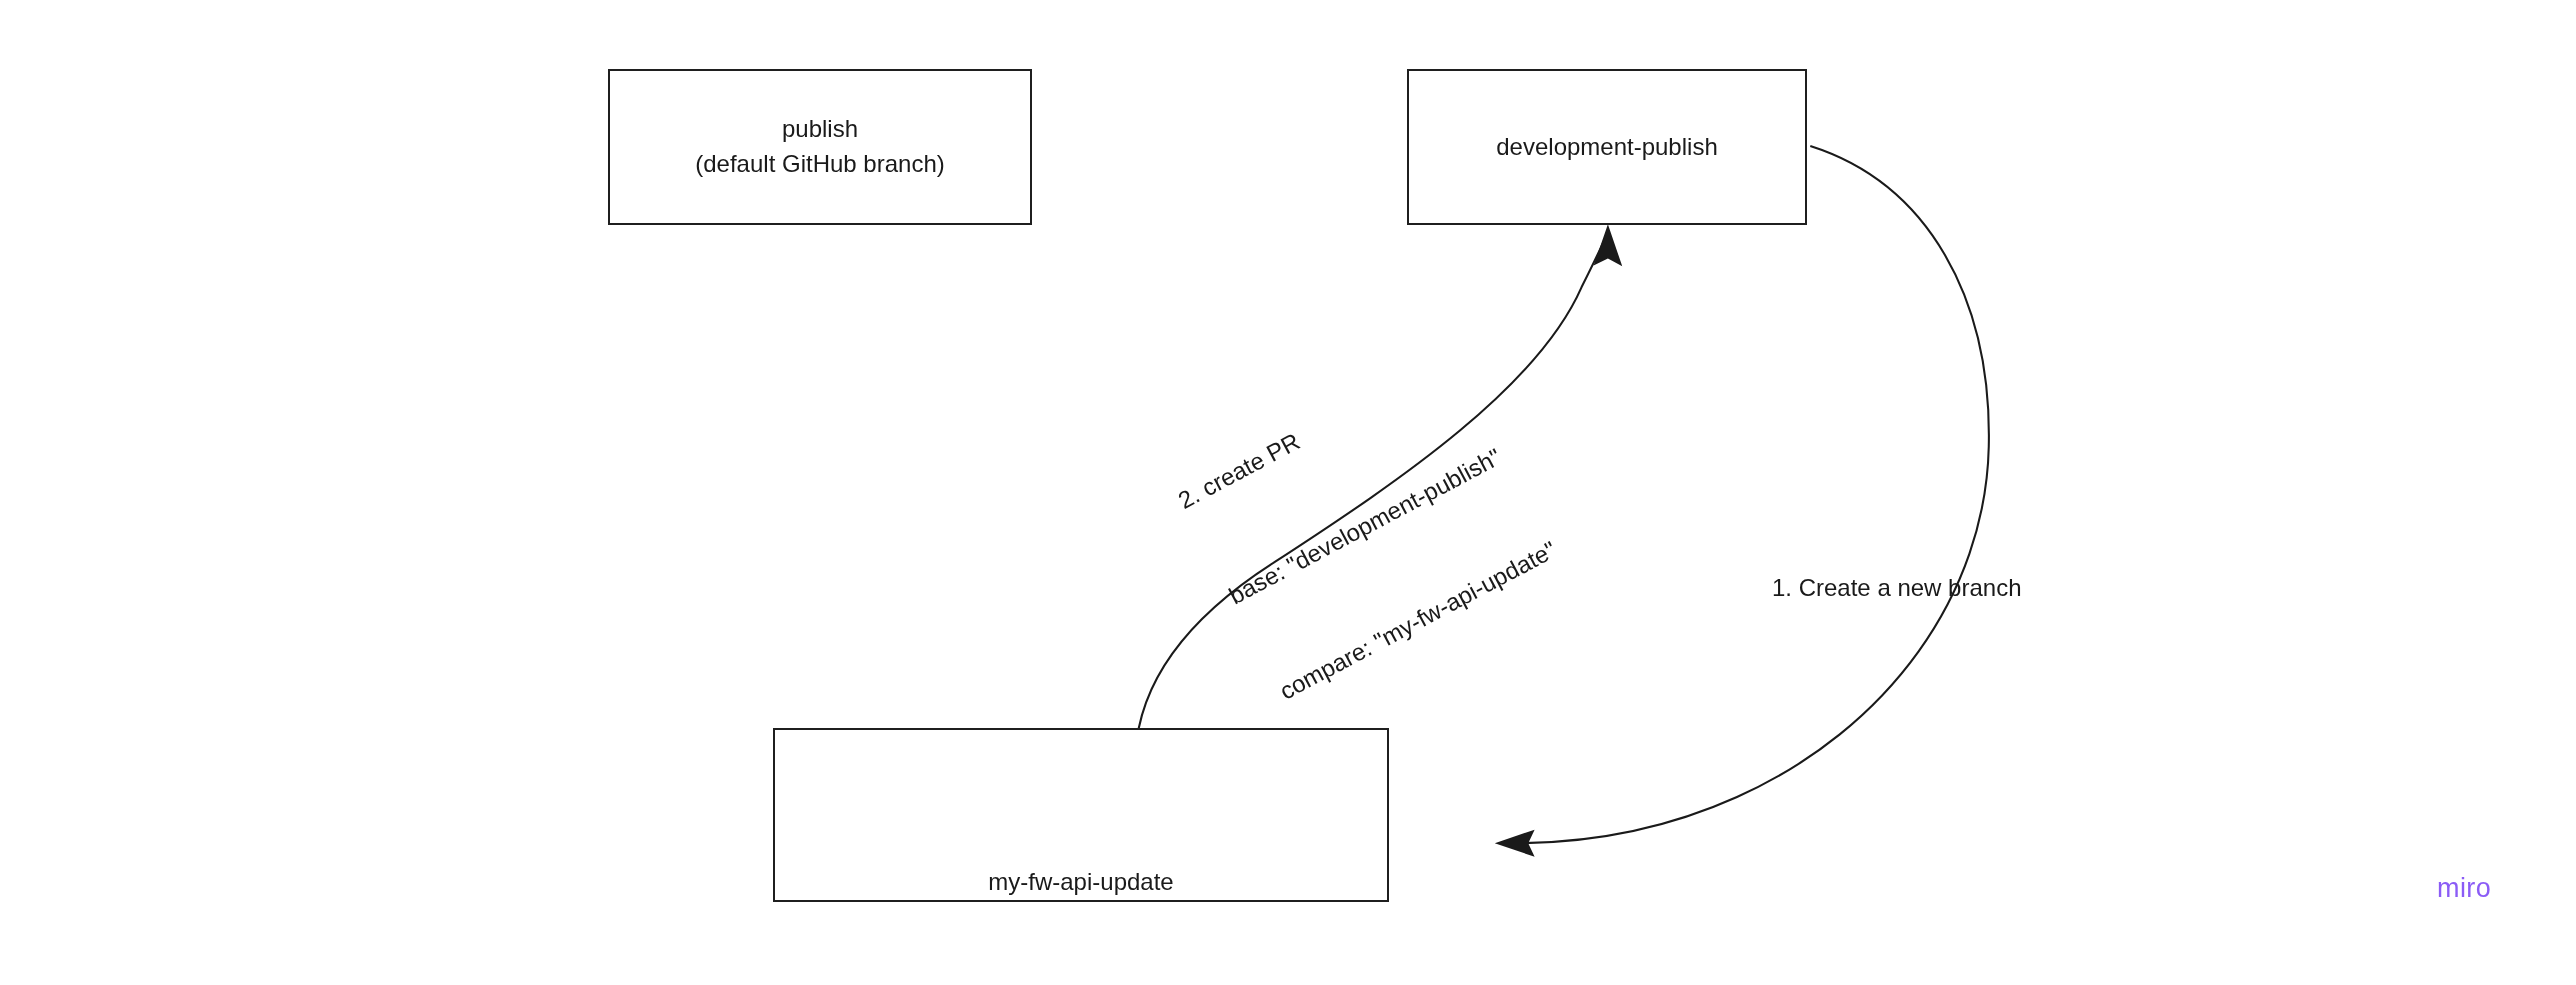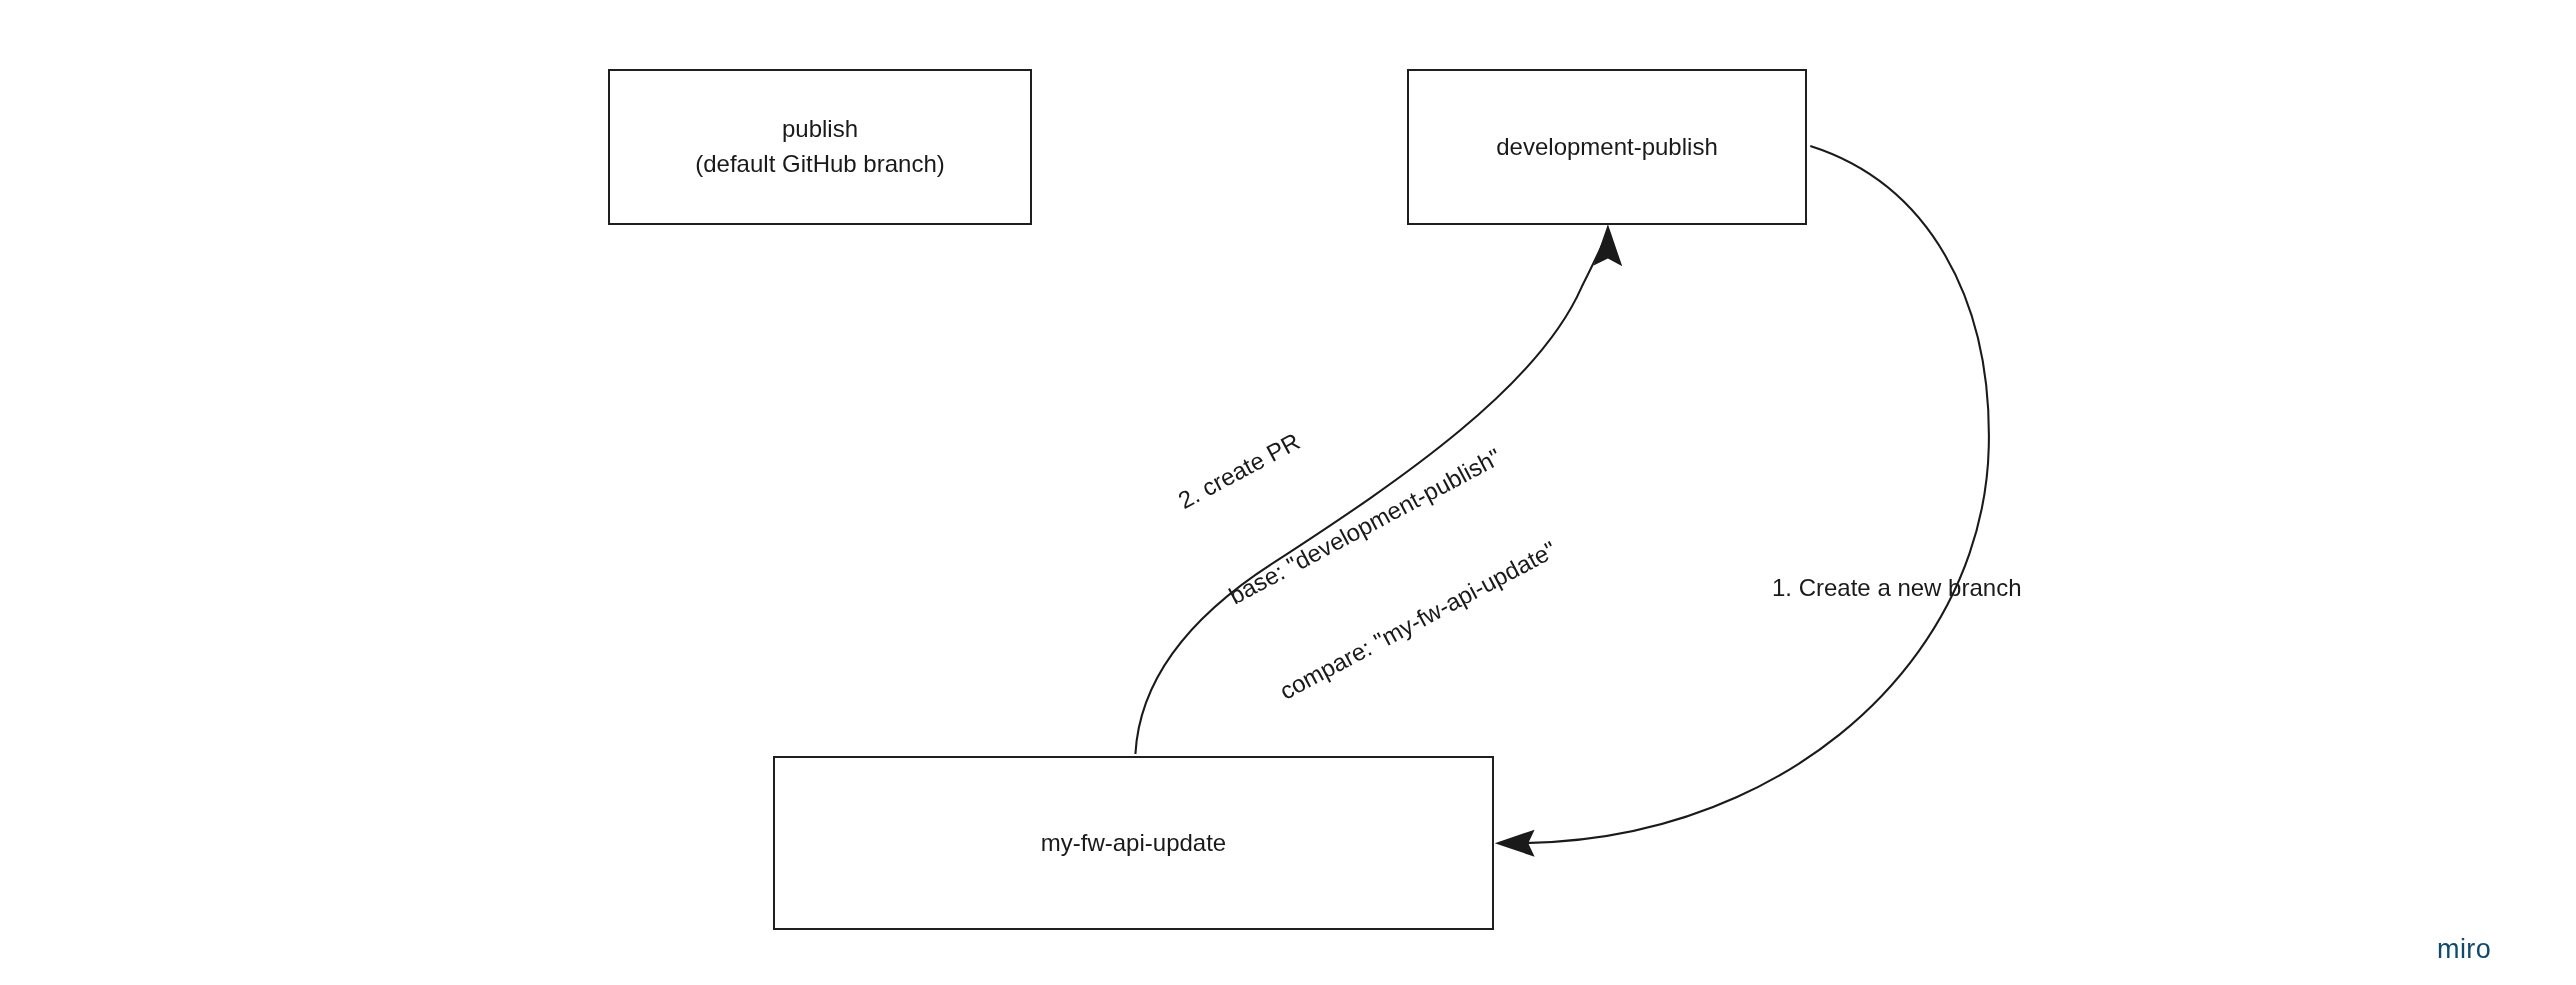--- a/index.html
+++ b/index.html
@@ -44,23 +44,24 @@
     height: 156px;
   }
   #node-development-publish {
     left: 1407px;
     top: 57px;
     width: 400px;
     height: 156px;
   }
   #node-my-fw-api-update {
     left: 773px;
-    top: 744px;
-    width: 721px;
+    top: 716px;
+    width: 616px;
     height: 174px;
+    align-items: flex-end;
   }
 
   
   #edges {
     position: absolute;
     left: 0;
     top: 0;
     width: 2576px;
     height: 986px;
     z-index: 2;
@@ -98,24 +99,24 @@
 
   #label-create-branch {
     left: 1772px;
     top: 558px;
   }
 
   
   #watermark {
     position: absolute;
     left: 2437px;
-    top: 922px;
+    top: 861px;
     font-size: 27px;
     letter-spacing: 0.4px;
-    color: #0c4a6e;
+    color: #8b5cf6;
     z-index: 5;
     user-select: none;
   }
 </style>
 </head>
 <body>
 
 <div id="canvas">
 
   <svg id="edges" viewBox="0 0 3233 1237" width="2576" height="986" xmlns="http://www.w3.org/2000/svg">

